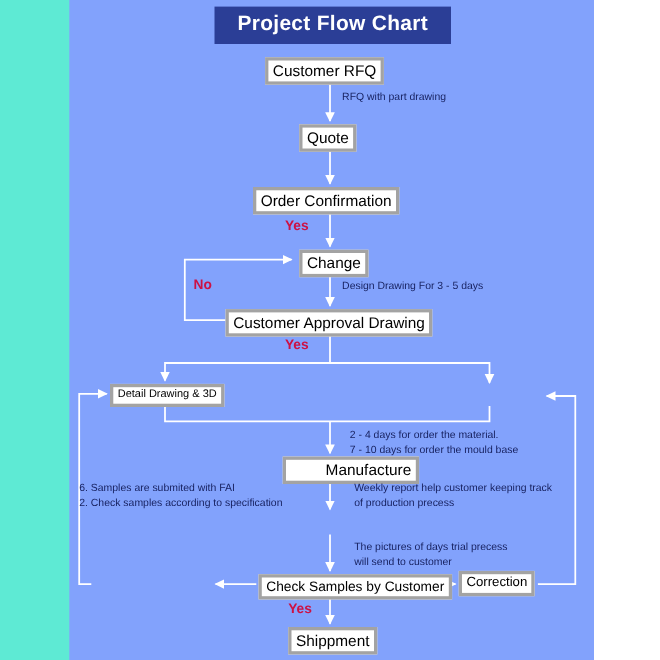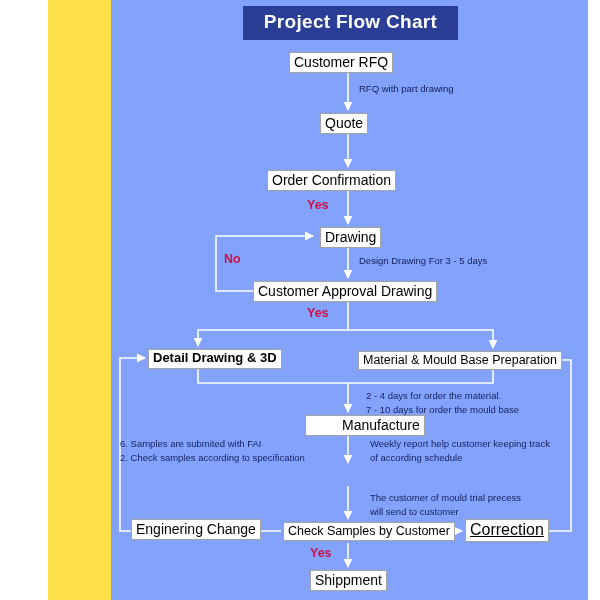--- a/index.html
+++ b/index.html
@@ -11,22 +11,21 @@
   body {
     width: 600px;
     height: 600px;
     font-family: "Liberation Sans", sans-serif;
     overflow: hidden;
   }
   #canvas {
     position: relative;
     width: 480px;
     height: 600px;
-    background: #fde047;
-    margin-left: 48px;
+    background: #5eead4;
   }
   #board {
     position: absolute;
     left: 63px;
     top: 0px;
     width: 477px;
     height: 600px;
     background: #82a2fc;
   }
   #svg-layer {
@@ -34,21 +33,21 @@
     left: 0;
     top: 0;
     width: 600px;
     height: 600px;
     pointer-events: none;
   }
   .node {
     position: absolute;
     background: #ffffff;
     color: #000000;
-    border: 1px solid #a3a3a3;
+    border: 3px solid #a3a3a3;
     white-space: nowrap;
     line-height: 1.15;
     padding: 1px 4px 2px 4px;
     box-sizing: border-box;
     text-align: left;
   }
   .title-banner {
     position: absolute;
     background: #2b3e96;
     color: #ffffff;
@@ -68,30 +67,30 @@
   }
   .decision-label {
     position: absolute;
     color: #cc1144;
     font-size: 12.5px;
     font-weight: bold;
     white-space: nowrap;
   }
   .n-customer-rfq     { left: 241px; top: 52px;  font-size: 14px; }
   .n-quote            { left: 272px; top: 113px; font-size: 14px; }
-  .n-order-conf       { left: 219px; top: 170px; font-size: 14px; }
+  .n-order-conf       { left: 230px; top: 170px; font-size: 14px; }
   .n-design           { left: 272px; top: 227px; font-size: 14px; }
   .n-cust-approval    { left: 205px; top: 281px; font-size: 14px; }
-  .n-detail-drawing   { left: 100px; top: 349px; font-size: 13px; font-weight: bold; }
+  .n-detail-drawing   { left: 100px; top: 349px; font-size: 10px; }
   .n-material         { left: 310px; top: 351px; font-size: 12.5px; }
   .n-manufacture      { left: 257px; top: 415px; font-size: 14px; padding-left: 36px; }
   .n-moulding         { left: 245px; top: 466px; font-size: 14px; }
   .n-eng-change       { left: 83px;  top: 519px; font-size: 14px; }
   .n-check-samples    { left: 235px; top: 522px; font-size: 12.5px; }
-  .n-correction       { left: 417px; top: 519px; font-size: 16px; text-decoration: underline; }
+  .n-correction       { left: 417px; top: 519px; font-size: 12px; }
   .n-shippment        { left: 262px; top: 570px; font-size: 14px; }
 </style>
 </head>
 <body>
 
 <div id="canvas">
 
   <div id="board"></div>
 
   <svg id="svg-layer" viewBox="0 0 600 600" xmlns="http://www.w3.org/2000/svg">
@@ -138,39 +137,37 @@
 
       <line x1="300" y1="543" x2="300" y2="567" marker-end="url(#arrow-end)"></line>
     </g>
   </svg>
 
   <div class="title-banner" style="left:195px; top:6px; width:215px; height:34px;">Project Flow Chart</div>
 
   <div class="node n-customer-rfq">Customer RFQ</div>
   <div class="node n-quote">Quote</div>
   <div class="node n-order-conf">Order Confirmation</div>
-  <div class="node n-design">Drawing</div>
+  <div class="node n-design">Change</div>
   <div class="node n-cust-approval">Customer Approval Drawing</div>
   <div class="node n-detail-drawing">Detail Drawing &amp; 3D</div>
-  <div class="node n-material">Material &amp; Mould Base Preparation</div>
   <div class="node n-manufacture">Manufacture</div>
-  <div class="node n-eng-change">Enginering Change</div>
   <div class="node n-check-samples">Check Samples by Customer</div>
   <div class="node n-correction">Correction</div>
   <div class="node n-shippment">Shippment</div>
 
   <div class="decision-label" style="left:259px; top:198px;">Yes</div>
   <div class="decision-label" style="left:176px; top:252px;">No</div>
   <div class="decision-label" style="left:259px; top:306px;">Yes</div>
   <div class="decision-label" style="left:262px; top:546px;">Yes</div>
 
   <div class="note" style="left:311px; top:82px;">RFQ with part drawing</div>
   <div class="note" style="left:311px; top:254px;">Design Drawing For 3 - 5 days</div>
   <div class="note" style="left:318px; top:389px;">2 - 4 days for order the material.</div>
   <div class="note" style="left:318px; top:403px;">7 - 10 days for order the mould base</div>
   <div class="note" style="left:322px; top:437px;">Weekly report help customer keeping track</div>
-  <div class="note" style="left:322px; top:451px;">of according schedule</div>
+  <div class="note" style="left:322px; top:451px;">of production precess</div>
   <div class="note" style="left:72px; top:437px;">6. Samples are submited with FAI</div>
   <div class="note" style="left:72px; top:451px;">2. Check samples according to specification</div>
-  <div class="note" style="left:322px; top:491px;">The customer of mould trial precess</div>
+  <div class="note" style="left:322px; top:491px;">The pictures of days trial precess</div>
   <div class="note" style="left:322px; top:505px;">will send to customer</div>
 
 </div>
 
 </body></html>

